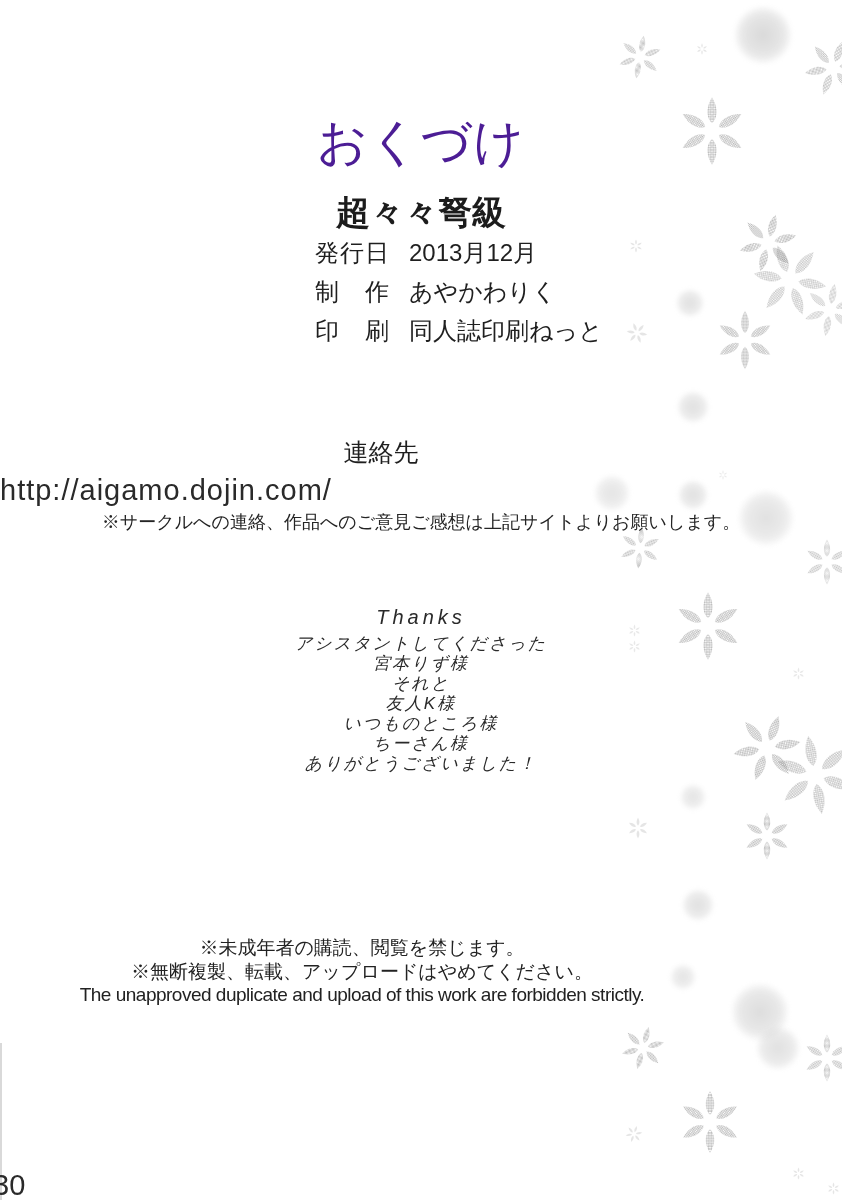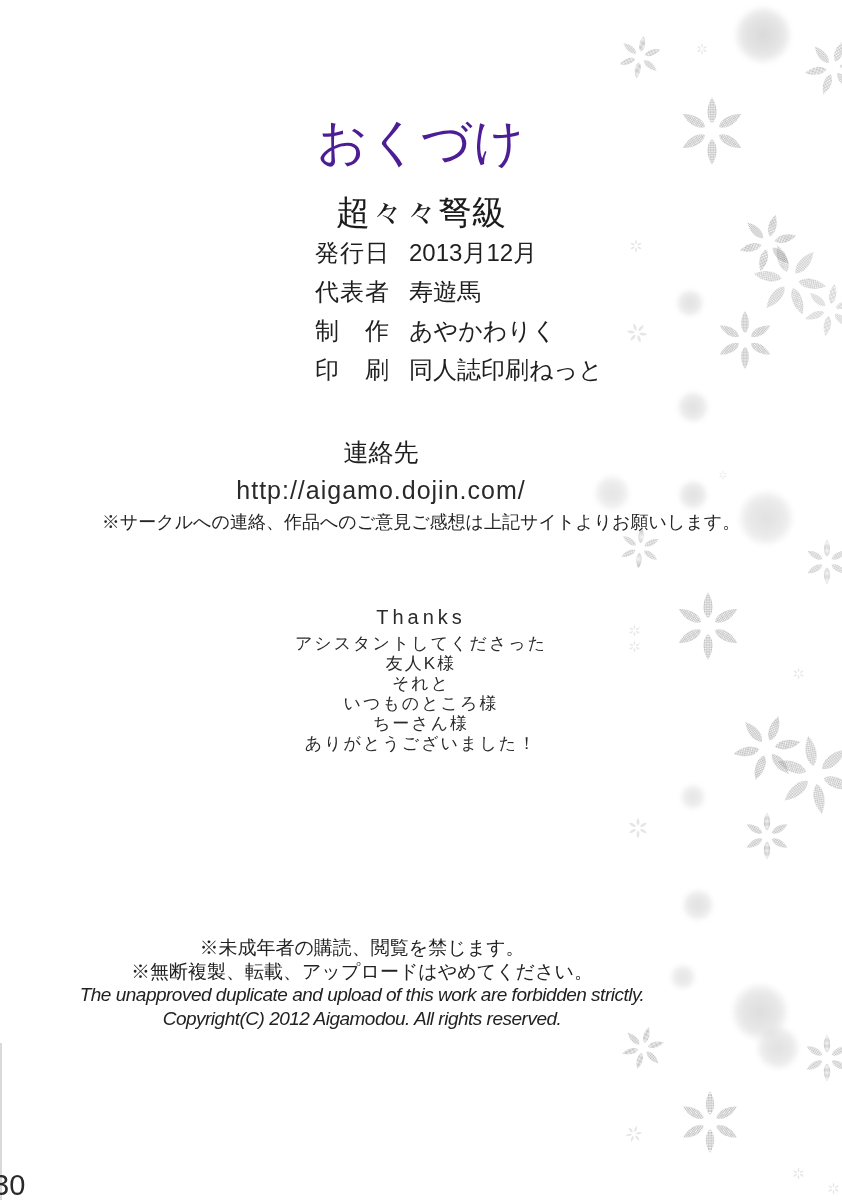--- a/index.html
+++ b/index.html
@@ -24,48 +24,48 @@
   }
   .txt { position: absolute; z-index: 2; white-space: nowrap; }
 
   .title {
     top: 114px; left: 0; width: 842px; text-align: center;
     font-size: 50px; line-height: 56px; font-weight: normal; margin: 0;
     letter-spacing: 1px; color: #4c1d95;
   }
   .book-title {
     top: 192px; left: 0; width: 842px; text-align: center;
-    font-size: 34px; line-height: 40px; font-weight: normal; margin: 0;
+    font-size: 34px; line-height: 40px; font-weight: bold; margin: 0;
     color: #1c1c1c;
   }
   .credits { top: 233px; left: 315px; font-size: 24px; }
   .credit-row { line-height: 39px; white-space: nowrap; }
   .credit-label { display: inline-block; width: 76px; letter-spacing: 1px; }
   .credit-value { margin-left: 18px; }
 
   .contact-heading {
     top: 437px; left: 0; width: 762px; text-align: center;
     font-size: 25px; line-height: 30px;
   }
   .contact-url {
-    top: 476px; left: 0; width: 762px; text-align: center;
-    font-size: 25px; line-height: 28px; letter-spacing: 1px; color: #2a2a2a;
+    top: 476px; left: 0; width: 762px; 
+    font-size: 29px; line-height: 28px; letter-spacing: 1px; color: #2a2a2a;
   }
   .contact-note {
     top: 511px; left: 0; width: 842px; text-align: center;
     font-size: 18px; line-height: 22px; color: #242424;
   }
 
-  .thanks { top: 604px; left: 0; width: 842px; text-align: center; color: #2a2a2a; }
+  .thanks { top: 604px; left: 0; width: 842px; text-align: center; color: #2a2a2a; font-style: italic; }
   .thanks-heading { font-size: 20px; line-height: 26px; letter-spacing: 4px; margin-bottom: 4px; }
   .thanks-line { font-size: 17px; line-height: 20px; letter-spacing: 2px; }
 
   .disclaimer { top: 936px; left: 0; width: 724px; text-align: center; color: #222; }
   .disclaimer-line { font-size: 19px; line-height: 23.5px; }
-  .disclaimer-line.en { font-size: 19px; letter-spacing: -0.5px; font-style: italic; }
+  .disclaimer-line.en { font-size: 19px; letter-spacing: -0.5px; }
 
   .page-number { top: 1169px; left: -7px; font-size: 29px; color: #2a2a2a; }
   .scan-edge {
     position: absolute; left: 0; top: 1043px; width: 2px; height: 157px;
     background: #d9d9d9; z-index: 1;
   }
 </style>
 </head>
 <body>
 
@@ -184,47 +184,44 @@
     </div>
 
   <h1 class="txt title">おくづけ</h1>
   <h2 class="txt book-title">超々々弩級</h2>
 
   <div class="txt credits">
     <div class="credit-row">
       <span class="credit-label">発行日</span><span class="credit-value">2013月12月</span>
     </div>
     <div class="credit-row">
-      <span class="credit-label">代表者</span><span class="credit-value">寿遊馬</span>
-    </div>
-    <div class="credit-row">
       <span class="credit-label">制　作</span><span class="credit-value">あやかわりく</span>
     </div>
     <div class="credit-row">
       <span class="credit-label">印　刷</span><span class="credit-value">同人誌印刷ねっと</span>
     </div>
   </div>
 
   <div class="txt contact-heading">連絡先</div>
   <div class="txt contact-url">http://aigamo.dojin.com/</div>
   <div class="txt contact-note">※サークルへの連絡、作品へのご意見ご感想は上記サイトよりお願いします。</div>
 
   <div class="txt thanks">
     <div class="thanks-heading">Thanks</div>
     <div class="thanks-line">アシスタントしてくださった</div>
+    <div class="thanks-line">宮本りず様</div>
+    <div class="thanks-line">それと</div>
     <div class="thanks-line">友人K様</div>
-    <div class="thanks-line">それと</div>
     <div class="thanks-line">いつものところ様</div>
     <div class="thanks-line">ちーさん様</div>
     <div class="thanks-line">ありがとうございました！</div>
   </div>
 
   <div class="txt disclaimer">
     <div class="disclaimer-line">※未成年者の購読、閲覧を禁じます。</div>
     <div class="disclaimer-line">※無断複製、転載、アップロードはやめてください。</div>
     <div class="disclaimer-line en">The unapproved duplicate and upload of this work are forbidden strictly.</div>
-    <div class="disclaimer-line en">Copyright(C) 2012 Aigamodou. All rights reserved.</div>
   </div>
 
   <div class="txt page-number">30</div>
   <div class="scan-edge"></div>
 
 </div>
 
 </body></html>

